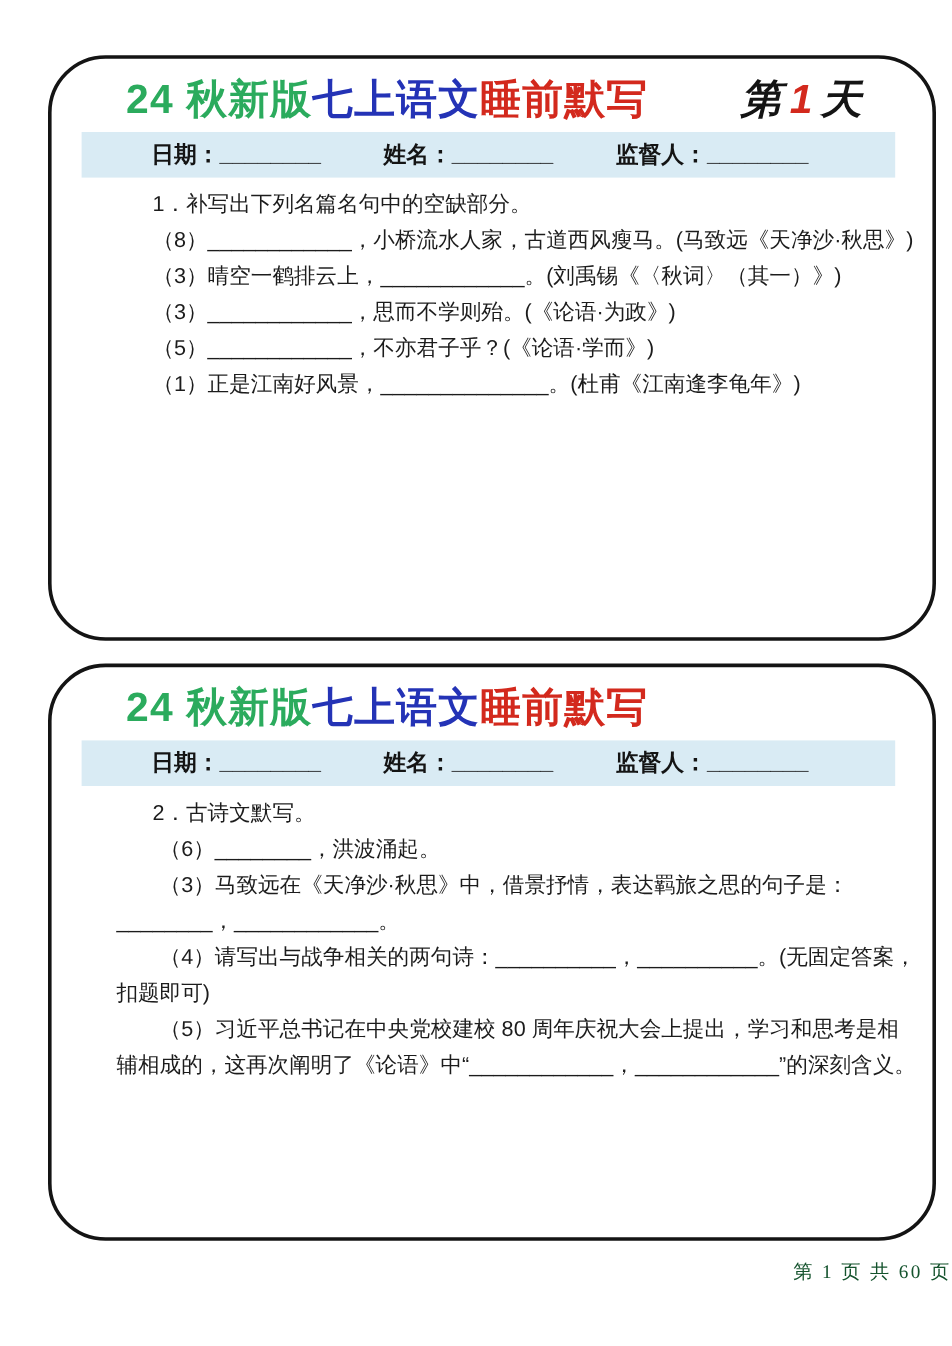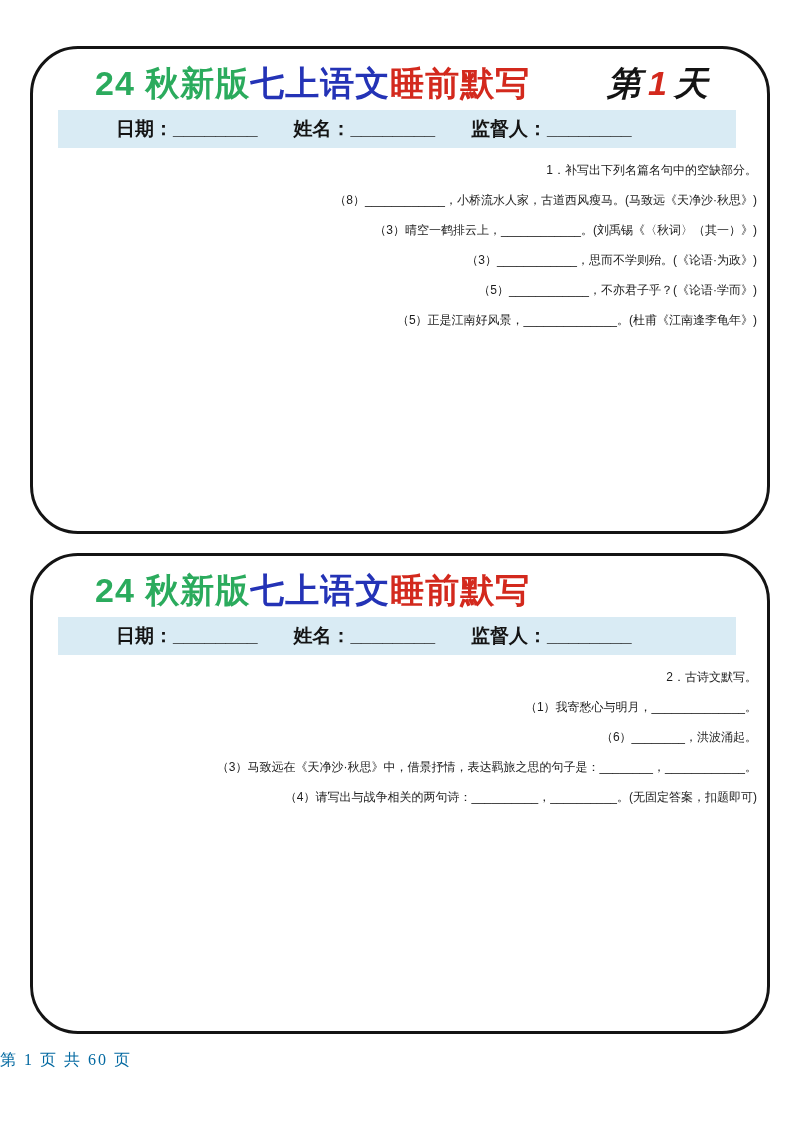--- a/index.html
+++ b/index.html
@@ -2,52 +2,52 @@
 <html><head>
 <meta charset="utf-8">
 <style>
   html,body{margin:0;padding:0;}
   body{
     width:793px;height:1122px;background:#ffffff;
     font-family:"Liberation Sans","DejaVu Sans",sans-serif;
     position:relative;color:#1c1c1c;
   }
   .card{
-    position:absolute;left:30px;width:740px;box-sizing:border-box;
+    position:absolute;left:40px;width:740px;box-sizing:border-box;
     background:#ffffff;border:3px solid #141414;border-radius:48px;
     overflow:hidden;
   }
   .card-1{top:46px;height:488px;}
   .card-2{top:553px;height:481px;}
   .card-header{
     display:flex;justify-content:space-between;align-items:baseline;
     padding:13px 58px 0 62px;font-size:34px;font-weight:700;
     line-height:1.25;white-space:nowrap;letter-spacing:1px;
   }
   .t-green{color:#2bab5d;}
   .t-blue{color:#2433b6;}
   .t-red{color:#d3291d;}
   .title-day{color:#141414;font-style:italic;}
   .day-num{color:#d3291d;margin:0 6px;}
   .info-bar{
     margin:5px 0 0 25px;width:678px;height:38px;box-sizing:border-box;
     background:#d9ebf4;display:flex;align-items:center;
-    padding-left:58px;gap:36px;font-size:19px;font-weight:700;
+    padding-left:58px;gap:52px;font-size:19px;font-weight:700;
     white-space:nowrap;color:#141414;
   }
   .info-item{display:flex;align-items:center;}
   .card-body{
-    padding:7px 10px 0 54px;font-size:12px;line-height:30px;text-align:right;
+    padding:7px 10px 0 54px;font-size:18px;line-height:30px;
   }
   .qline{margin:0;text-indent:30px;white-space:nowrap;}
   .qpara{margin:0;text-indent:36px;overflow-wrap:anywhere;}
   .page-footer{
-    position:absolute;top:1050px;left:0;width:100%;text-align:left;
+    position:absolute;top:1050px;left:0;width:100%;text-align:right;
     font-family:"Liberation Serif","DejaVu Serif",serif;
-    font-size:16px;letter-spacing:2px;color:#0369a1;
+    font-size:16px;letter-spacing:2px;color:#14532d;
   }
 </style>
 </head>
 <body>
 
 <div class="card card-1">
   <div class="card-header">
     <span class="title-main"><span class="t-green">24 秋新版</span><span class="t-blue">七上语文</span><span class="t-red">睡前默写</span></span>
     <span class="title-day"><span>第</span><span class="day-num">1</span><span>天</span></span>
   </div>
@@ -64,21 +64,21 @@
         <span>监督人：</span>
         <span>________</span>
       </span>
   </div>
   <div class="card-body">
     <p class="qline">1．补写出下列名篇名句中的空缺部分。</p>
     <p class="qline">（8）____________，小桥流水人家，古道西风瘦马。(马致远《天净沙·秋思》)</p>
     <p class="qline">（3）晴空一鹤排云上，____________。(刘禹锡《〈秋词〉（其一）》)</p>
     <p class="qline">（3）____________，思而不学则殆。(《论语·为政》)</p>
     <p class="qline">（5）____________，不亦君子乎？(《论语·学而》)</p>
-    <p class="qline">（5）正是江南好风景，______________。(杜甫《江南逢李龟年》)</p>
+    <p class="qline">（1）正是江南好风景，______________。(杜甫《江南逢李龟年》)</p>
   </div>
 </div>
 
 <div class="card card-2">
   <div class="card-header">
     <span class="title-main"><span class="t-green">24 秋新版</span><span class="t-blue">七上语文</span><span class="t-red">睡前默写</span></span>
   </div>
   <div class="info-bar">
     <span class="info-item">
         <span>日期：</span>
@@ -88,20 +88,20 @@
         <span>姓名：</span>
         <span>________</span>
       </span>
     <span class="info-item">
         <span>监督人：</span>
         <span>________</span>
       </span>
   </div>
   <div class="card-body">
     <p class="qline">2．古诗文默写。</p>
-    <p class="qpara">（1）我寄愁心与明月，______________。</p>
     <p class="qpara">（6）________，洪波涌起。</p>
     <p class="qpara">（3）马致远在《天净沙·秋思》中，借景抒情，表达羁旅之思的句子是：________，____________。</p>
     <p class="qpara">（4）请写出与战争相关的两句诗：__________，__________。(无固定答案，扣题即可)</p>
+    <p class="qpara">（5）习近平总书记在中央党校建校 80 周年庆祝大会上提出，学习和思考是相辅相成的，这再次阐明了《论语》中“____________，____________”的深刻含义。</p>
   </div>
 </div>
 
 <div class="page-footer">第 1 页 共 60 页</div>
 
 </body></html>

